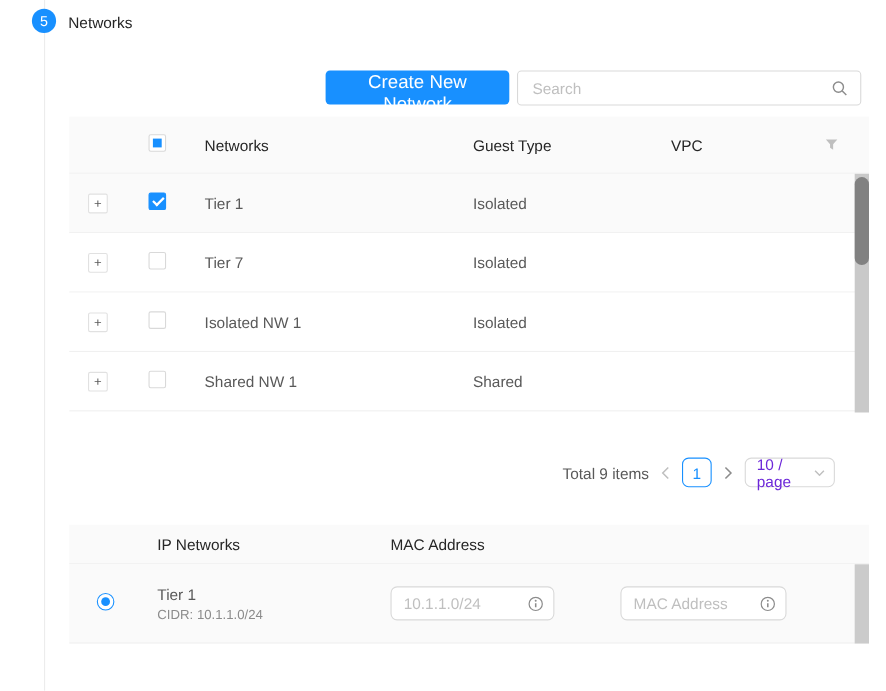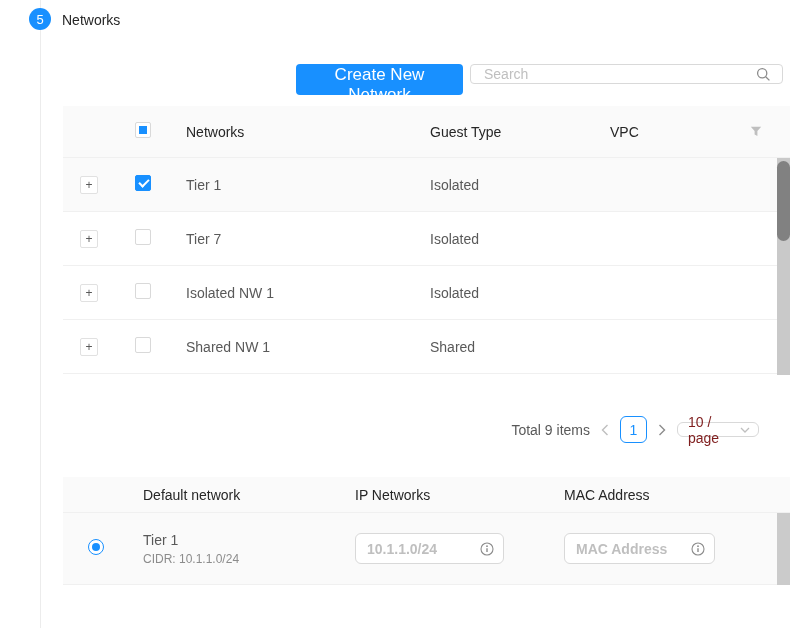--- a/index.html
+++ b/index.html
@@ -8,21 +8,21 @@
 
   
   .step-line{position:absolute;left:40px;top:0;width:1px;height:628px;background:#ececec;}
   .step-circle{position:absolute;left:29px;top:8px;width:22px;height:22px;border-radius:50%;
     background:#1890ff;color:#fff;font-size:13px;display:flex;align-items:center;justify-content:center;}
   .step-title{position:absolute;left:62px;top:12px;font-size:14px;color:#262626;}
 
   
   .btn-create{position:absolute;left:296px;top:64px;width:167px;height:31px;background:#1890ff;
     color:#fff;border:none;border-radius:4px;font-size:17px;cursor:pointer;}
-  .search-box{position:absolute;left:470px;top:64px;width:313px;height:20px;border:1px solid #d9d9d9;
+  .search-box{position:absolute;left:470px;top:64px;width:313px;height:32px;border:1px solid #d9d9d9;
     border-radius:4px;box-sizing:border-box;display:flex;align-items:center;padding:0 11px;background:#fff;}
   .search-box input{border:none;outline:none;flex:1;font-size:14px;color:#595959;background:transparent;}
   .search-box input::placeholder{color:#bfbfbf;}
 
   
   .table1{position:absolute;left:63px;top:106px;width:727px;}
   .t1-grid{display:grid;grid-template-columns:72px 51px 244px 180px 130px 1fr;align-items:center;box-sizing:border-box;}
   .t1-header{height:52px;background:#fafafa;border-bottom:1px solid #f0f0f0;color:#262626;font-weight:500;font-size:14px;}
   .t1-row{height:54px;border-bottom:1px solid #f0f0f0;color:#595959;font-size:14px;background:#fff;}
   .t1-row[data-checked="true"]{background:#fafafa;}
@@ -44,42 +44,42 @@
   .sbar1{top:52px;height:217px;}
   .sbar1 .thumb{position:absolute;left:0;top:3px;width:13px;height:80px;background:#818181;border-radius:7px;}
   .sbar2{top:36px;height:72px;background:#cbcbcb;}
 
   
   .pagination{position:absolute;top:416px;right:46px;height:27px;display:flex;align-items:center;gap:8px;
     font-size:14px;color:#595959;}
   .pg-arrow{display:flex;align-items:center;justify-content:center;width:14px;height:27px;cursor:pointer;background:none;border:none;padding:0;}
   .pg-page{width:27px;height:27px;border:1px solid #1890ff;border-radius:6px;color:#1890ff;display:flex;
     align-items:center;justify-content:center;box-sizing:border-box;background:#fff;cursor:pointer;font-size:14px;}
-  .pg-select{width:82px;height:15px;border:1px solid #d9d9d9;border-radius:6px;display:flex;align-items:center;
-    justify-content:space-between;padding:0 8px 0 10px;box-sizing:border-box;background:#fff;cursor:pointer;color:#7f1d1d;}
+  .pg-select{width:82px;height:27px;border:1px solid #d9d9d9;border-radius:6px;display:flex;align-items:center;
+    justify-content:space-between;padding:0 8px 0 10px;box-sizing:border-box;background:#fff;cursor:pointer;color:#6d28d9;}
 
   
   .table2{position:absolute;left:63px;top:477px;width:727px;}
   .t2-grid{display:grid;grid-template-columns:80px 212px 209px 1fr;align-items:center;box-sizing:border-box;}
   .t2-header{height:36px;background:#fafafa;border-bottom:1px solid #f0f0f0;color:#262626;font-weight:500;font-size:14px;}
   .t2-row{height:72px;border-bottom:1px solid #f0f0f0;font-size:14px;background:#fff;}
   .t2-row[data-checked="true"]{background:#fafafa;}
 
   .radio{width:16px;height:16px;margin-left:25px;border-radius:50%;border:1px solid #d9d9d9;background:#fff;
     box-sizing:border-box;position:relative;cursor:pointer;display:inline-block;}
   .radio[data-checked="true"]{border:1.5px solid #1890ff;}
   .radio[data-checked="true"]::after{content:"";position:absolute;left:50%;top:50%;width:8px;height:8px;margin:-4px 0 0 -4px;
     border-radius:50%;background:#1890ff;}
 
   .net-name{color:#595959;font-size:14px;}
   .net-cidr{color:#8c8c8c;font-size:12px;margin-top:4px;}
 
   .mini-input{height:31px;border:1px solid #d9d9d9;border-radius:6px;box-sizing:border-box;display:flex;
     align-items:center;padding:0 9px;background:#fff;gap:4px;}
-  .mini-input input{border:none;outline:none;flex:1;min-width:0;font-size:14px;color:#595959;background:transparent;font-weight:bold;}
+  .mini-input input{border:none;outline:none;flex:1;min-width:0;font-size:14px;color:#595959;background:transparent;}
   .mini-input input::placeholder{color:#bfbfbf;}
   .ip-input{width:149px;}
   .mac-input{width:151px;}
   .icon{display:inline-flex;flex:none;}
 </style>
 </head>
 <body>
 
 <div class="page">
 
@@ -179,21 +179,20 @@
         <svg width="10" height="6" viewBox="0 0 10 6">
             <polyline points="1,1 5,5 9,1" fill="none" stroke="#bfbfbf" stroke-width="1.3"></polyline>
           </svg>
       </span>
     </div>
   </div>
 
   <div class="table2">
     <div class="t2-grid t2-header">
       <div></div>
-      <div class="cell-txt">Default network</div>
       <div class="cell-txt">IP Networks</div>
       <div class="cell-txt">MAC Address</div>
     </div>
 
     <div class="t2-grid t2-row" data-checked="true">
       <div><span class="radio" data-checked="true"></span></div>
       <div>
         <div class="net-name">Tier 1</div>
         <div class="net-cidr">CIDR: 10.1.1.0/24</div>
       </div>

